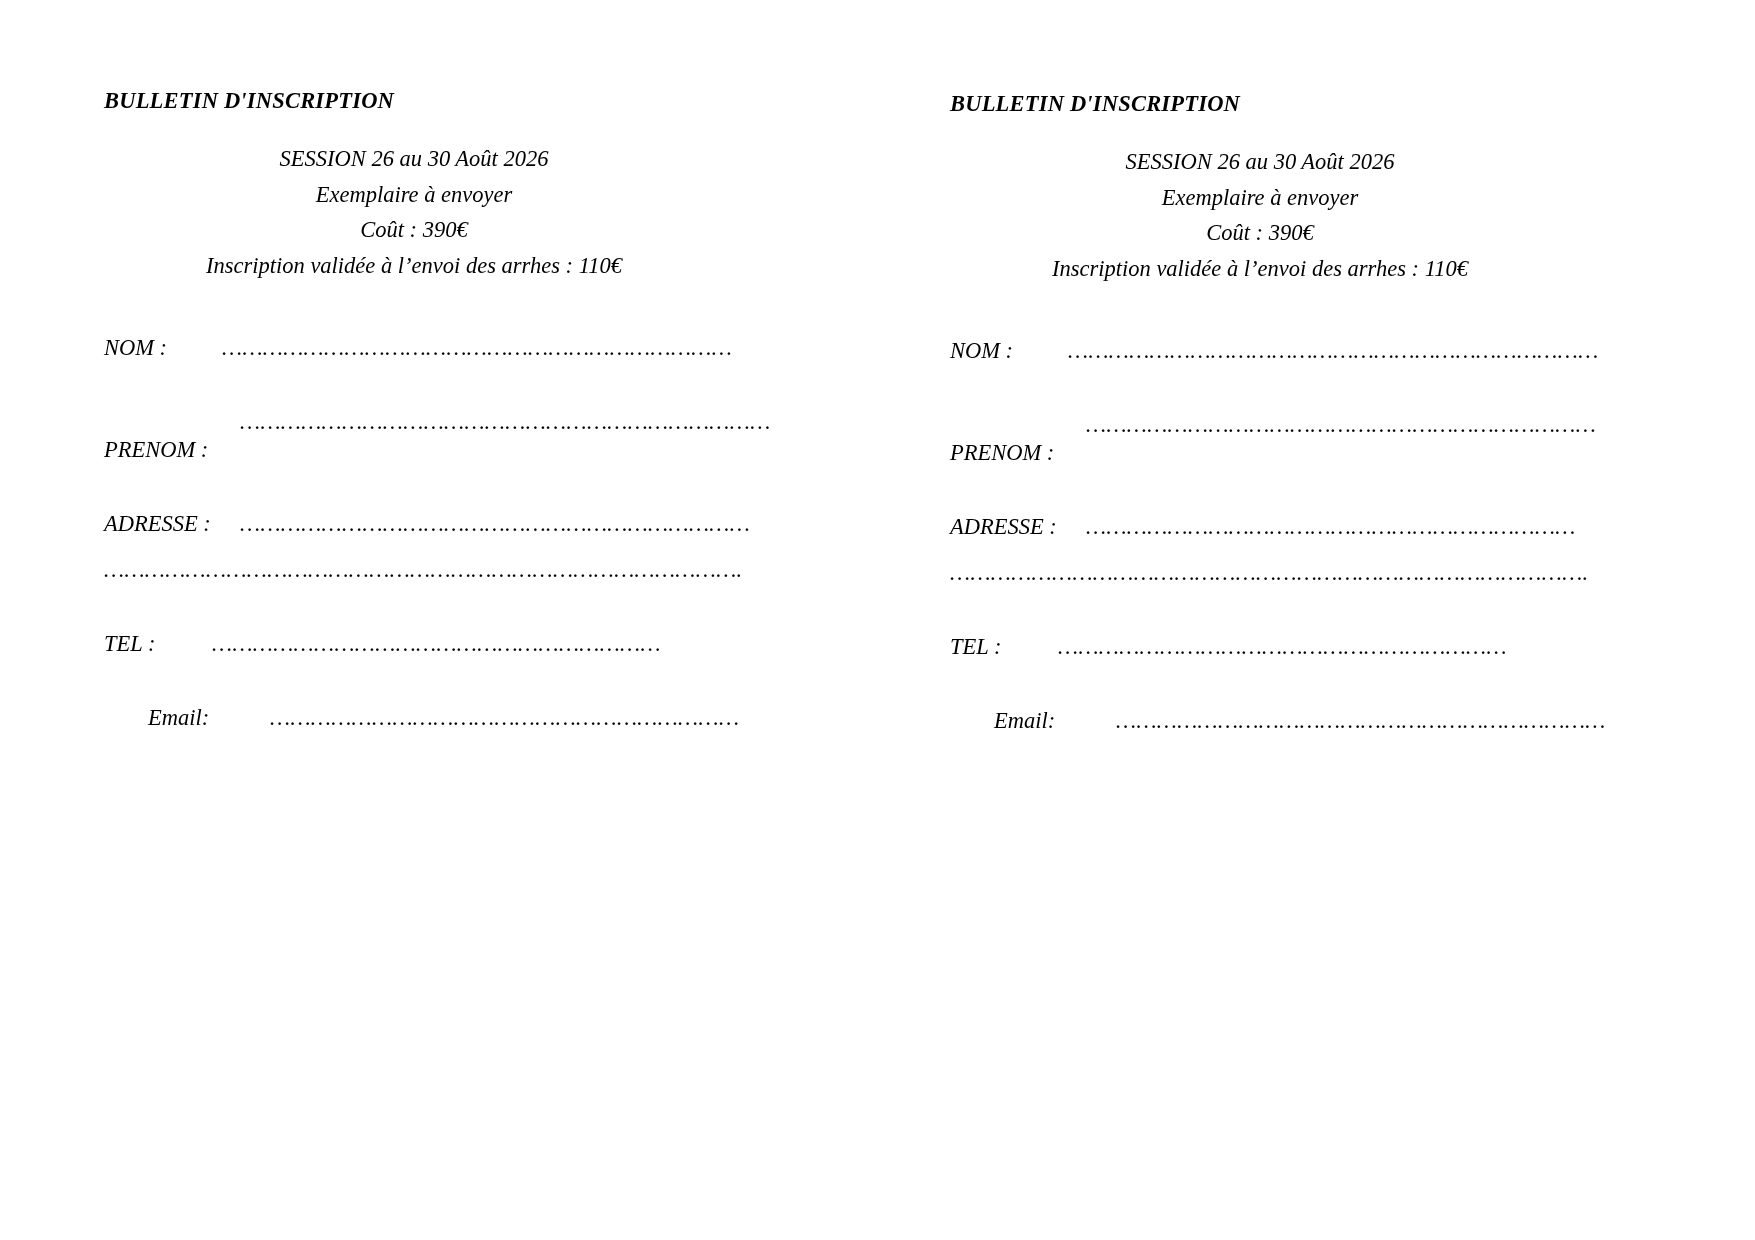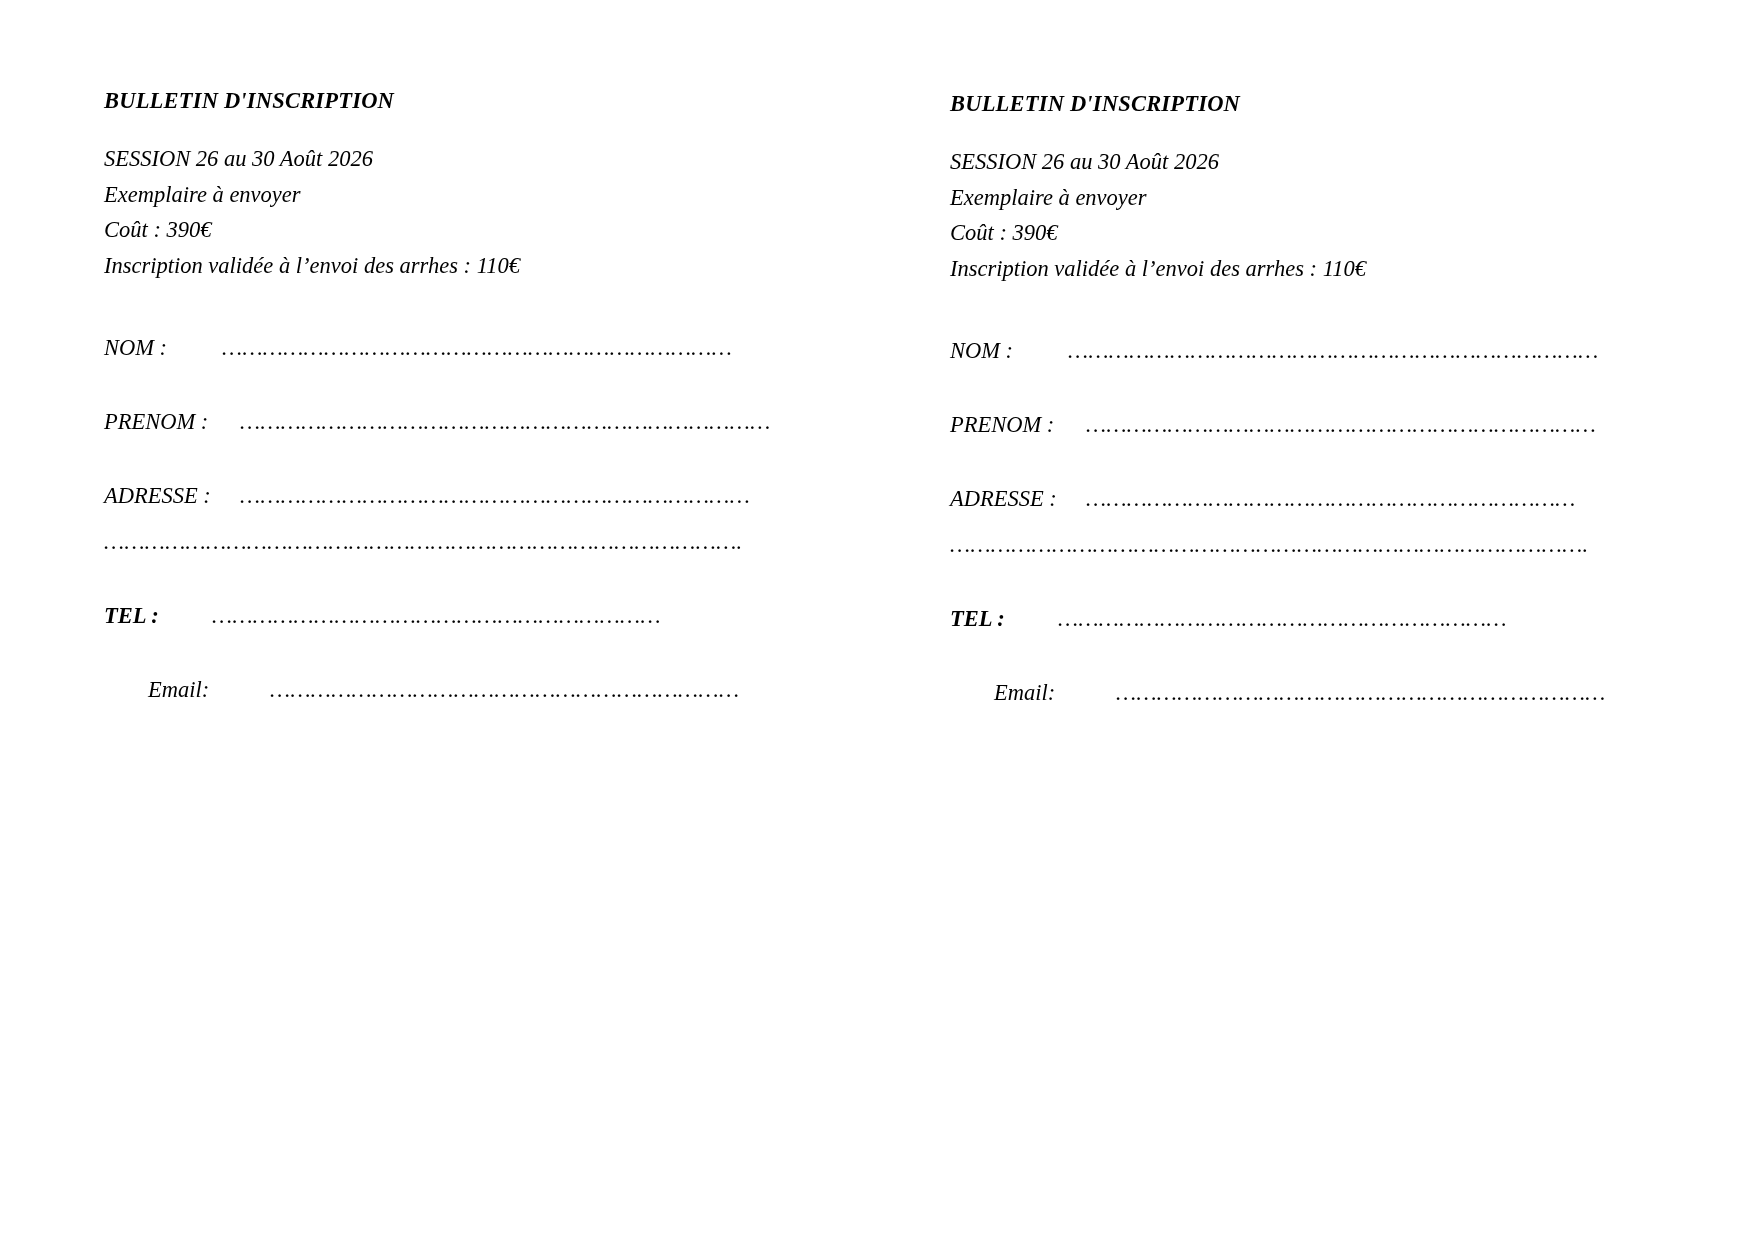--- a/index.html
+++ b/index.html
@@ -33,43 +33,44 @@
     font-style: italic;
     font-size: 22.5px;
     letter-spacing: 0.2px;
     margin: 0 0 27px 0;
     white-space: nowrap;
   }
   .info-line {
     font-size: 22.5px;
     line-height: 35.5px;
     white-space: nowrap;
+    text-align: center;
   }
   .fields {
     margin-top: 52px;
   }
   .field-row {
     display: flex;
     align-items: flex-start;
     font-size: 22.5px;
     font-style: italic;
     margin-bottom: 48px;
     white-space: nowrap;
   }
   .field-label {
     flex: 0 0 auto;
   }
   .field-dots {
     flex: 0 0 auto;
     letter-spacing: 0.4px;
   }
   .lbl-nom      { width: 118px; }
-  .lbl-prenom   { width: 136px; }
+  .lbl-prenom   { width: 136px; margin-top: 28px; }
   .lbl-adresse  { width: 136px; font-style: italic; }
-  .lbl-tel      { width: 108px; font-weight: bold; }
+  .lbl-tel      { width: 108px; }
   .lbl-email    { width: 122px; margin-left: 44px; }
 
   .cont-row {
     font-size: 22.5px;
     font-style: italic;
     margin-top: -28px;
     margin-bottom: 48px;
     white-space: nowrap;
     letter-spacing: 0.4px;
   }

